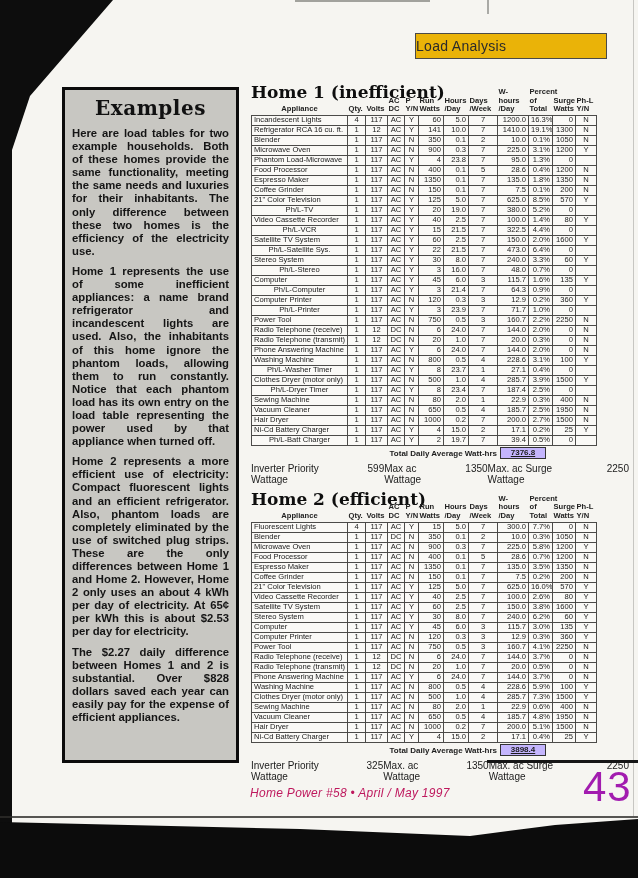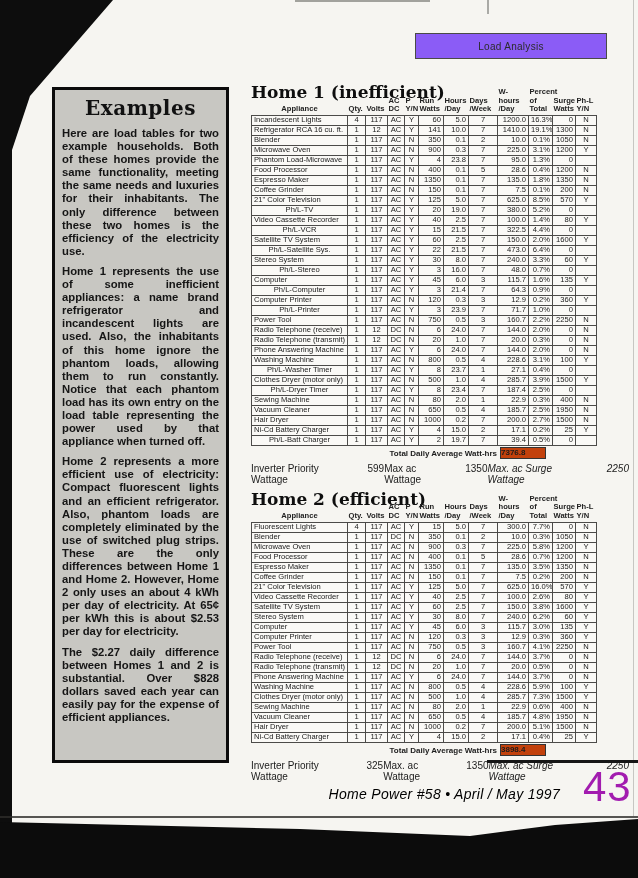--- a/index.html
+++ b/index.html
@@ -9,24 +9,24 @@
   .artifact{position:absolute;pointer-events:none;}
   #corner-wedge{left:0;top:0;width:120px;height:878px;}
   #bottom-band{left:0;bottom:0;width:638px;height:60px;}
   #paper-edge-line{left:0;top:816px;width:638px;height:2px;background:#2e2d2b;opacity:.8;}
   #right-edge-line{left:633px;top:0;width:1px;height:816px;background:#c7c6c2;}
   #top-smudge{left:295px;top:0;width:135px;height:2px;background:#6b6a66;opacity:.6;}
   #top-tick{left:487px;top:0;width:2px;height:14px;background:#8a8a86;opacity:.7;}
   #footer-rule{left:487px;top:760px;width:151px;height:3px;background:#161616;}
   
   .header-box{position:absolute;left:415px;top:33px;width:190px;height:24px;
-    border:1.5px solid #4a4a48;background:#8b5cf6;display:flex;align-items:center;justify-content:center;
-    font-size:10px;color:#2b2b2b;letter-spacing:.3px;}
+    border:1.5px solid #4a4a48;background:#eab308;display:flex;align-items:center;justify-content:flex-start;
+    font-size:14px;color:#2b2b2b;letter-spacing:.3px;}
   
-  .sidebar{position:absolute;left:52px;top:87px;width:177px;height:676px;box-sizing:border-box;
+  .sidebar{position:absolute;left:62px;top:87px;width:177px;height:676px;box-sizing:border-box;
     border:3px solid #0b0b0b;background:#c8c7c2;padding:5px 7px 4px;overflow:hidden;}
   .sidebar h1{margin:1px 0 2px;text-align:center;font-family:"DejaVu Serif",serif;
     font-size:20px;font-weight:bold;color:#111;letter-spacing:.5px;}
   .sidebar p{margin:7px 0 0;font-size:11.3px;line-height:1.16;font-weight:bold;
     text-align:justify;color:#151515;}
   
   .main{position:absolute;left:251px;top:84px;width:382px;}
   .tbl-title{font-family:"DejaVu Serif",serif;font-weight:bold;font-size:17px;
     color:#0e0e0e;line-height:16px;margin:0 0 0;}
   .tbl-title.second{margin-top:6px;}
@@ -34,28 +34,28 @@
   th{border:0;font-weight:bold;font-size:7.6px;line-height:8.6px;vertical-align:bottom;
      padding:0 1px 1px;white-space:pre-line;text-align:left;color:#222;}
   th:first-child{text-align:center;}
   td{border:1px solid #4c4b49;font-size:7.6px;line-height:8.5px;height:9px;
      padding:0 2px;white-space:nowrap;overflow:hidden;color:#1a1a1a;background:#faf9f6;}
   td.l{text-align:left;} td.c{text-align:center;} td.r{text-align:right;}
   td.noL{border-left:0;}
   .totalrow{display:flex;align-items:center;width:345px;height:13px;font-weight:bold;
     font-size:8px;margin-top:1px;}
   .tlabel{width:246px;text-align:right;padding-right:3px;}
-  .tval{width:44px;border:1.3px solid #333;text-align:left;background:#c2410c;line-height:10px;}
+  .tval{width:44px;border:1.3px solid #333;text-align:center;background:#c4b5fd;line-height:10px;text-decoration:underline;}
   .summary{display:flex;justify-content:space-between;width:378px;font-size:10px;
     margin-top:3px;color:#1b1b1b;}
   .summary .grp{display:flex;gap:10px;}
-  .summary .grp.last{gap:16px;font-style:italic;}
+  .summary .grp.last{gap:16px;}
   
-  .footer-text{position:absolute;left:250px;top:786px;width:310px;text-align:right;
-    font-style:italic;font-size:14px;color:#000000;letter-spacing:.3px;}
+  .footer-text{position:absolute;left:250px;top:786px;width:310px;text-align:left;
+    font-style:italic;font-size:12px;color:#be185d;letter-spacing:.3px;}
   .page-number{position:absolute;left:583px;top:765px;font-size:42px;line-height:44px;
     color:#a21caf;letter-spacing:1px;}
 </style>
 </head>
 <body>
 
 <svg class="artifact" id="corner-wedge" viewBox="0 0 120 878" preserveAspectRatio="none">
   <polygon points="0,0 113,0 30,96 12,150 12,878 0,878" fill="#0d0d0d"></polygon>
 </svg>
 <div class="artifact" id="top-smudge"></div>

